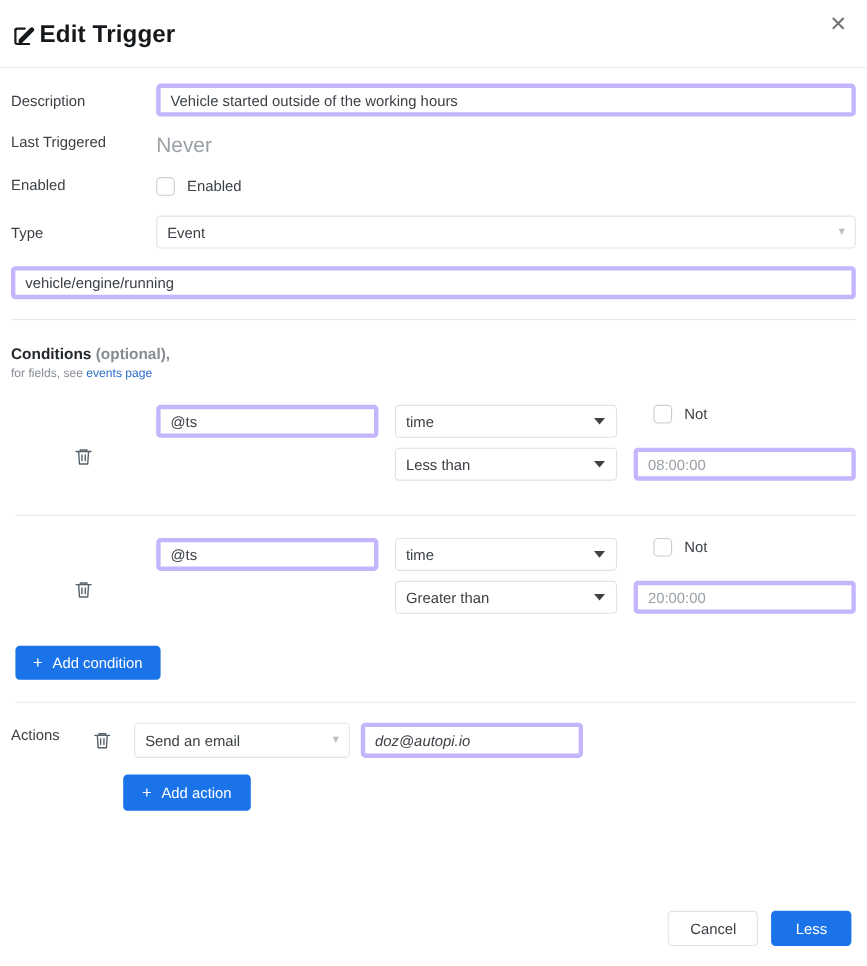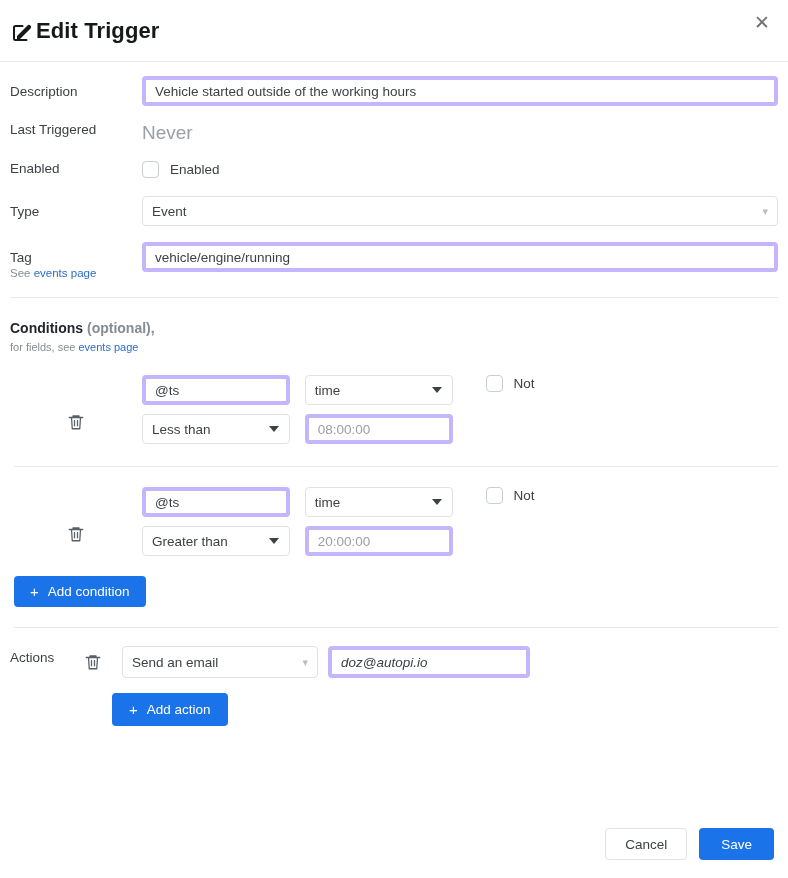--- a/index.html
+++ b/index.html
@@ -174,21 +174,21 @@
     padding-top: 38px;
   }
   .trash {
     width: 18px; height: 18px;
     color: #55606a;
     cursor: pointer;
   }
   .cond-grid {
     flex: 1;
     display: grid;
-    grid-template-columns: 1fr 1fr 1fr 1fr;
+    grid-template-columns: 1fr 1fr 1fr;
     column-gap: 15px;
     row-gap: 0;
   }
   .cond-cell { padding-bottom: 0; }
   .cond-cell.gap { height: 39px; display: flex; align-items: flex-start; }
 
   
   .btn {
     display: inline-flex;
     align-items: center;
@@ -283,24 +283,20 @@
     <div class="label">Type</div>
     <div class="field">
       <div class="selectbox">
         <span>Event</span>
         <span class="caret-thin">▾</span>
       </div>
     </div>
   </div>
 
   <div class="row" style="padding-top:16px;">
-    <div class="label">
-      <span>Tag</span>
-      <span class="label sub"><span>See </span><a class="link" href="#">events page</a></span>
-    </div>
     <div class="field">
       <div class="fakeinput">vehicle/engine/running</div>
     </div>
   </div>
 
   <div class="divider" style="margin-top:18px;"></div>
 
   <div class="sec-head">
     <div class="sec-title"><span>Conditions</span><span class="opt"> (optional),</span></div>
     <div class="sec-sub"><span>for fields, see </span><a class="link" href="#">events page</a></div>
@@ -415,14 +411,14 @@
           <span>Add action</span>
         </button>
       </div>
     </div>
   </div>
 
 </div>
 
 <div class="footer">
   <button class="btn btn-outline">Cancel</button>
-  <button class="btn btn-primary btn-save">Save</button>
+  <button class="btn btn-primary btn-save">Less</button>
 </div>
 
 </body></html>

